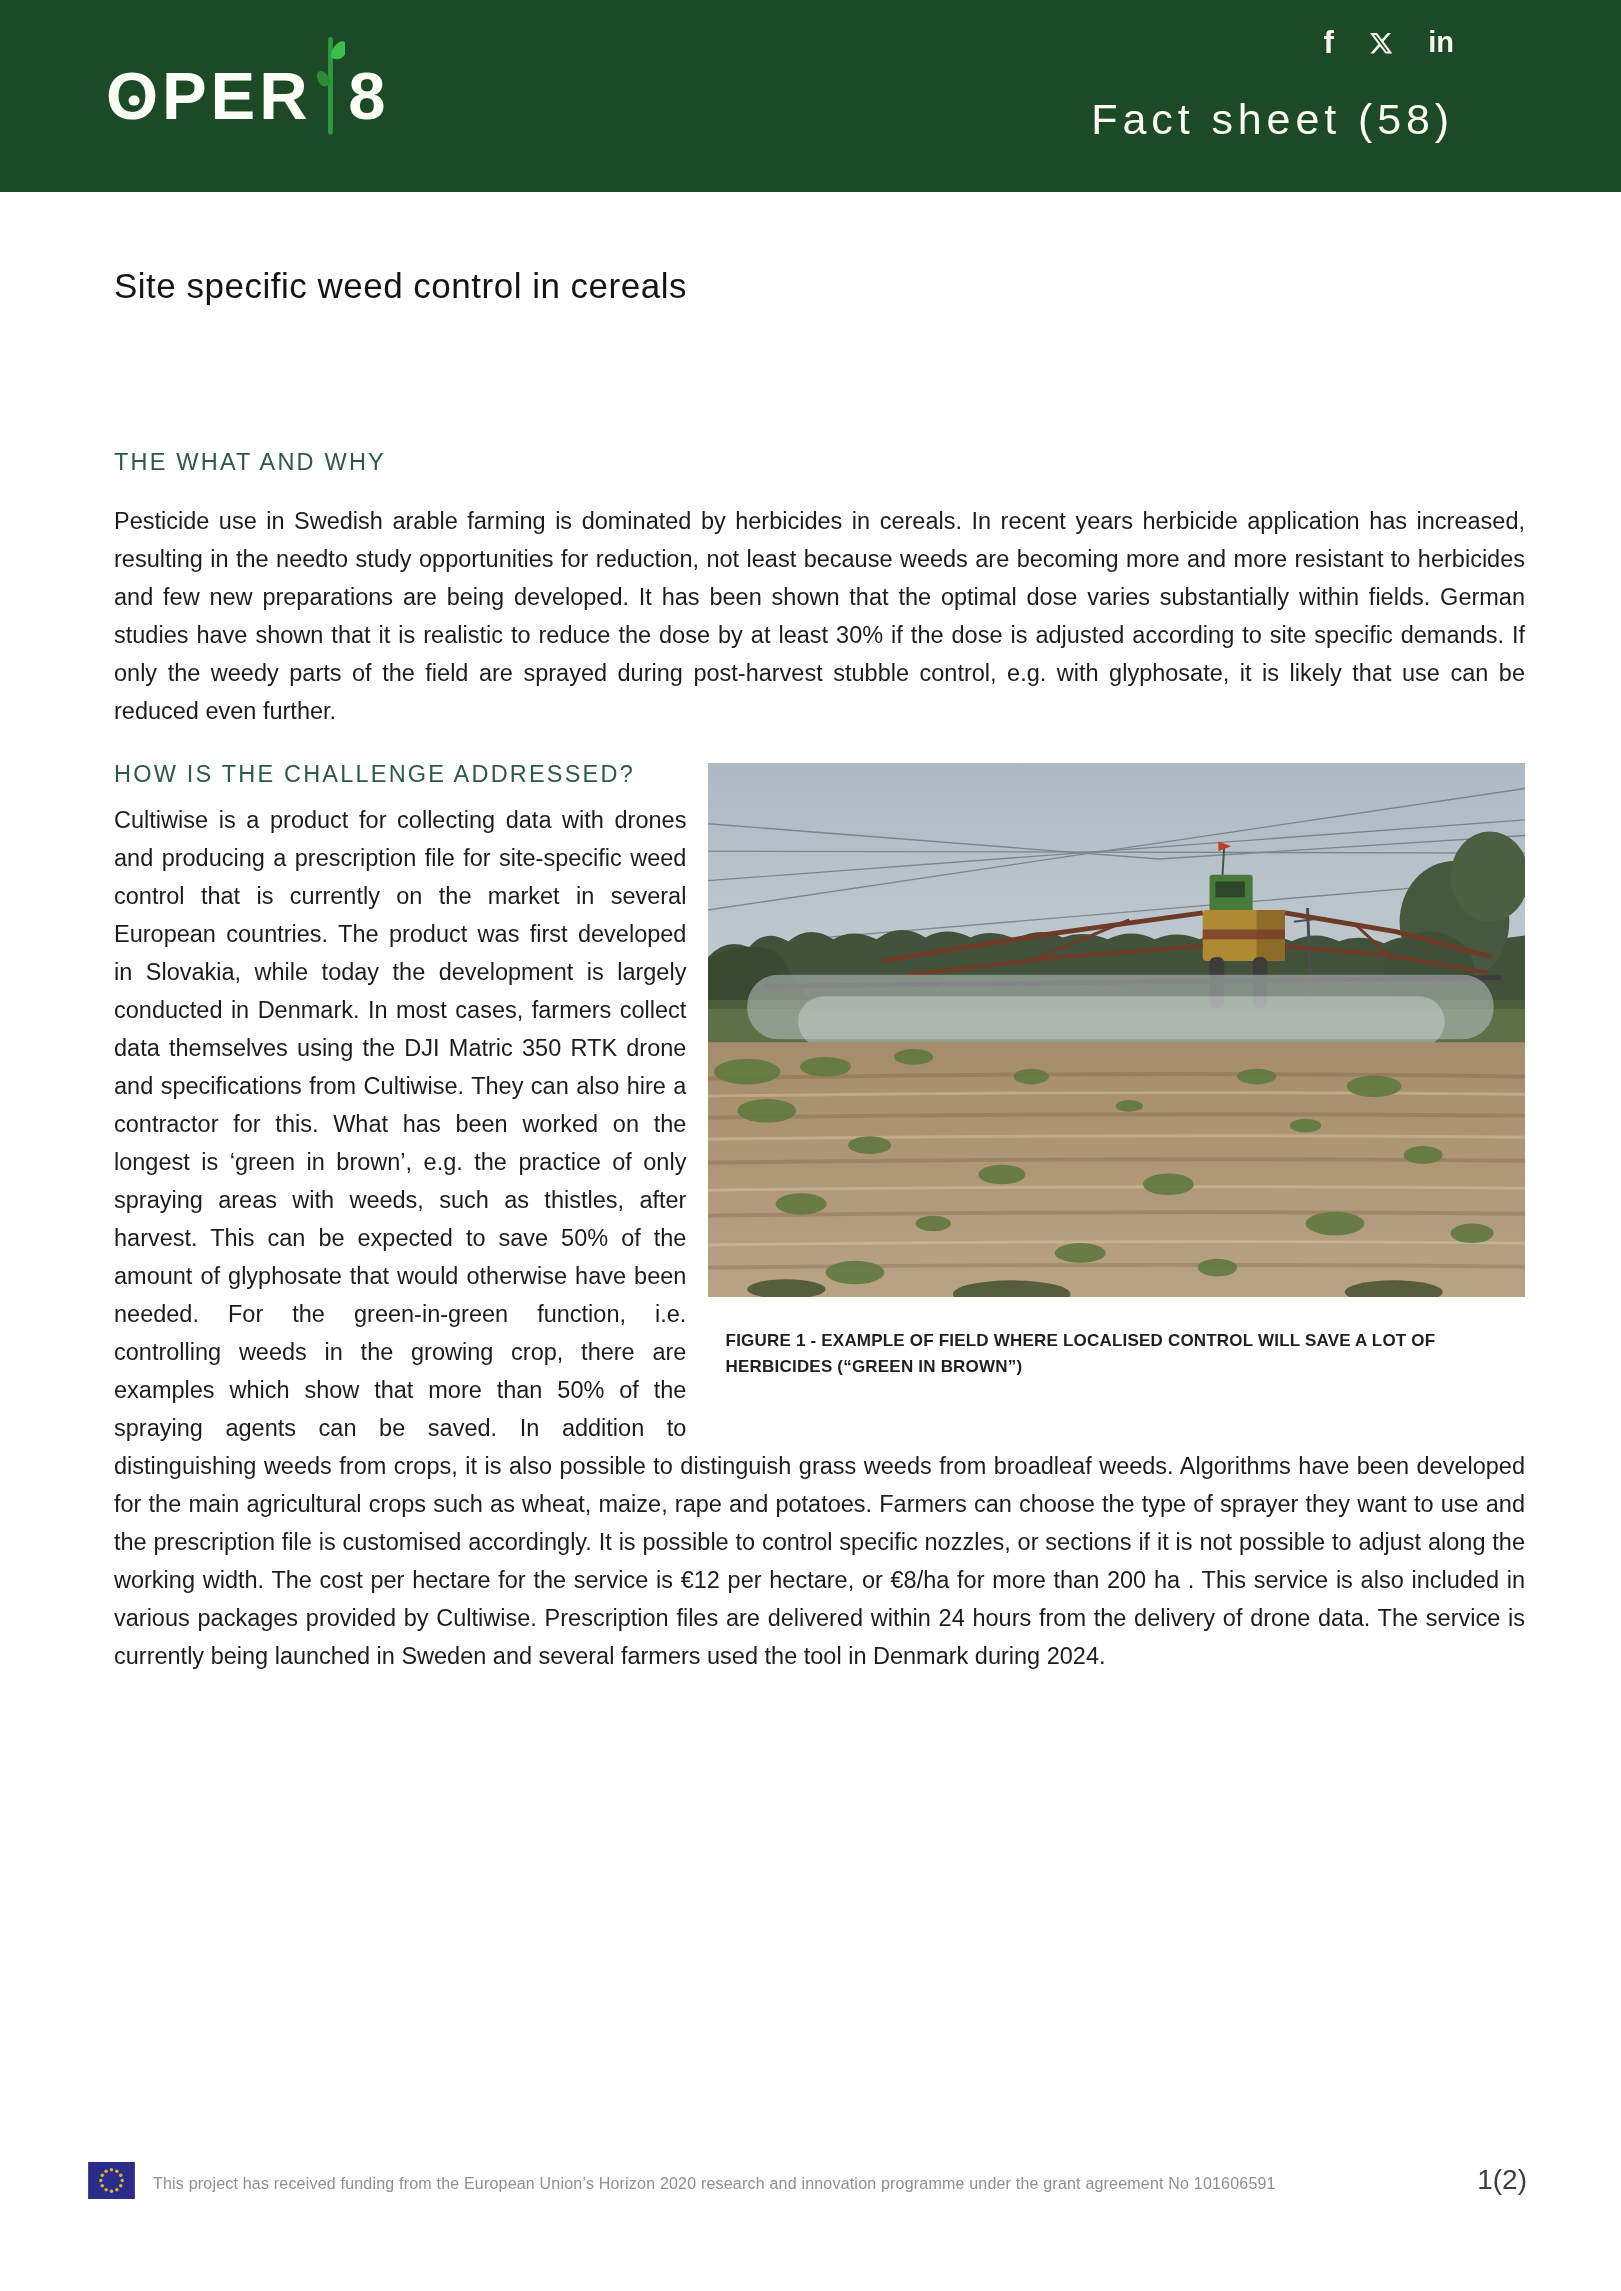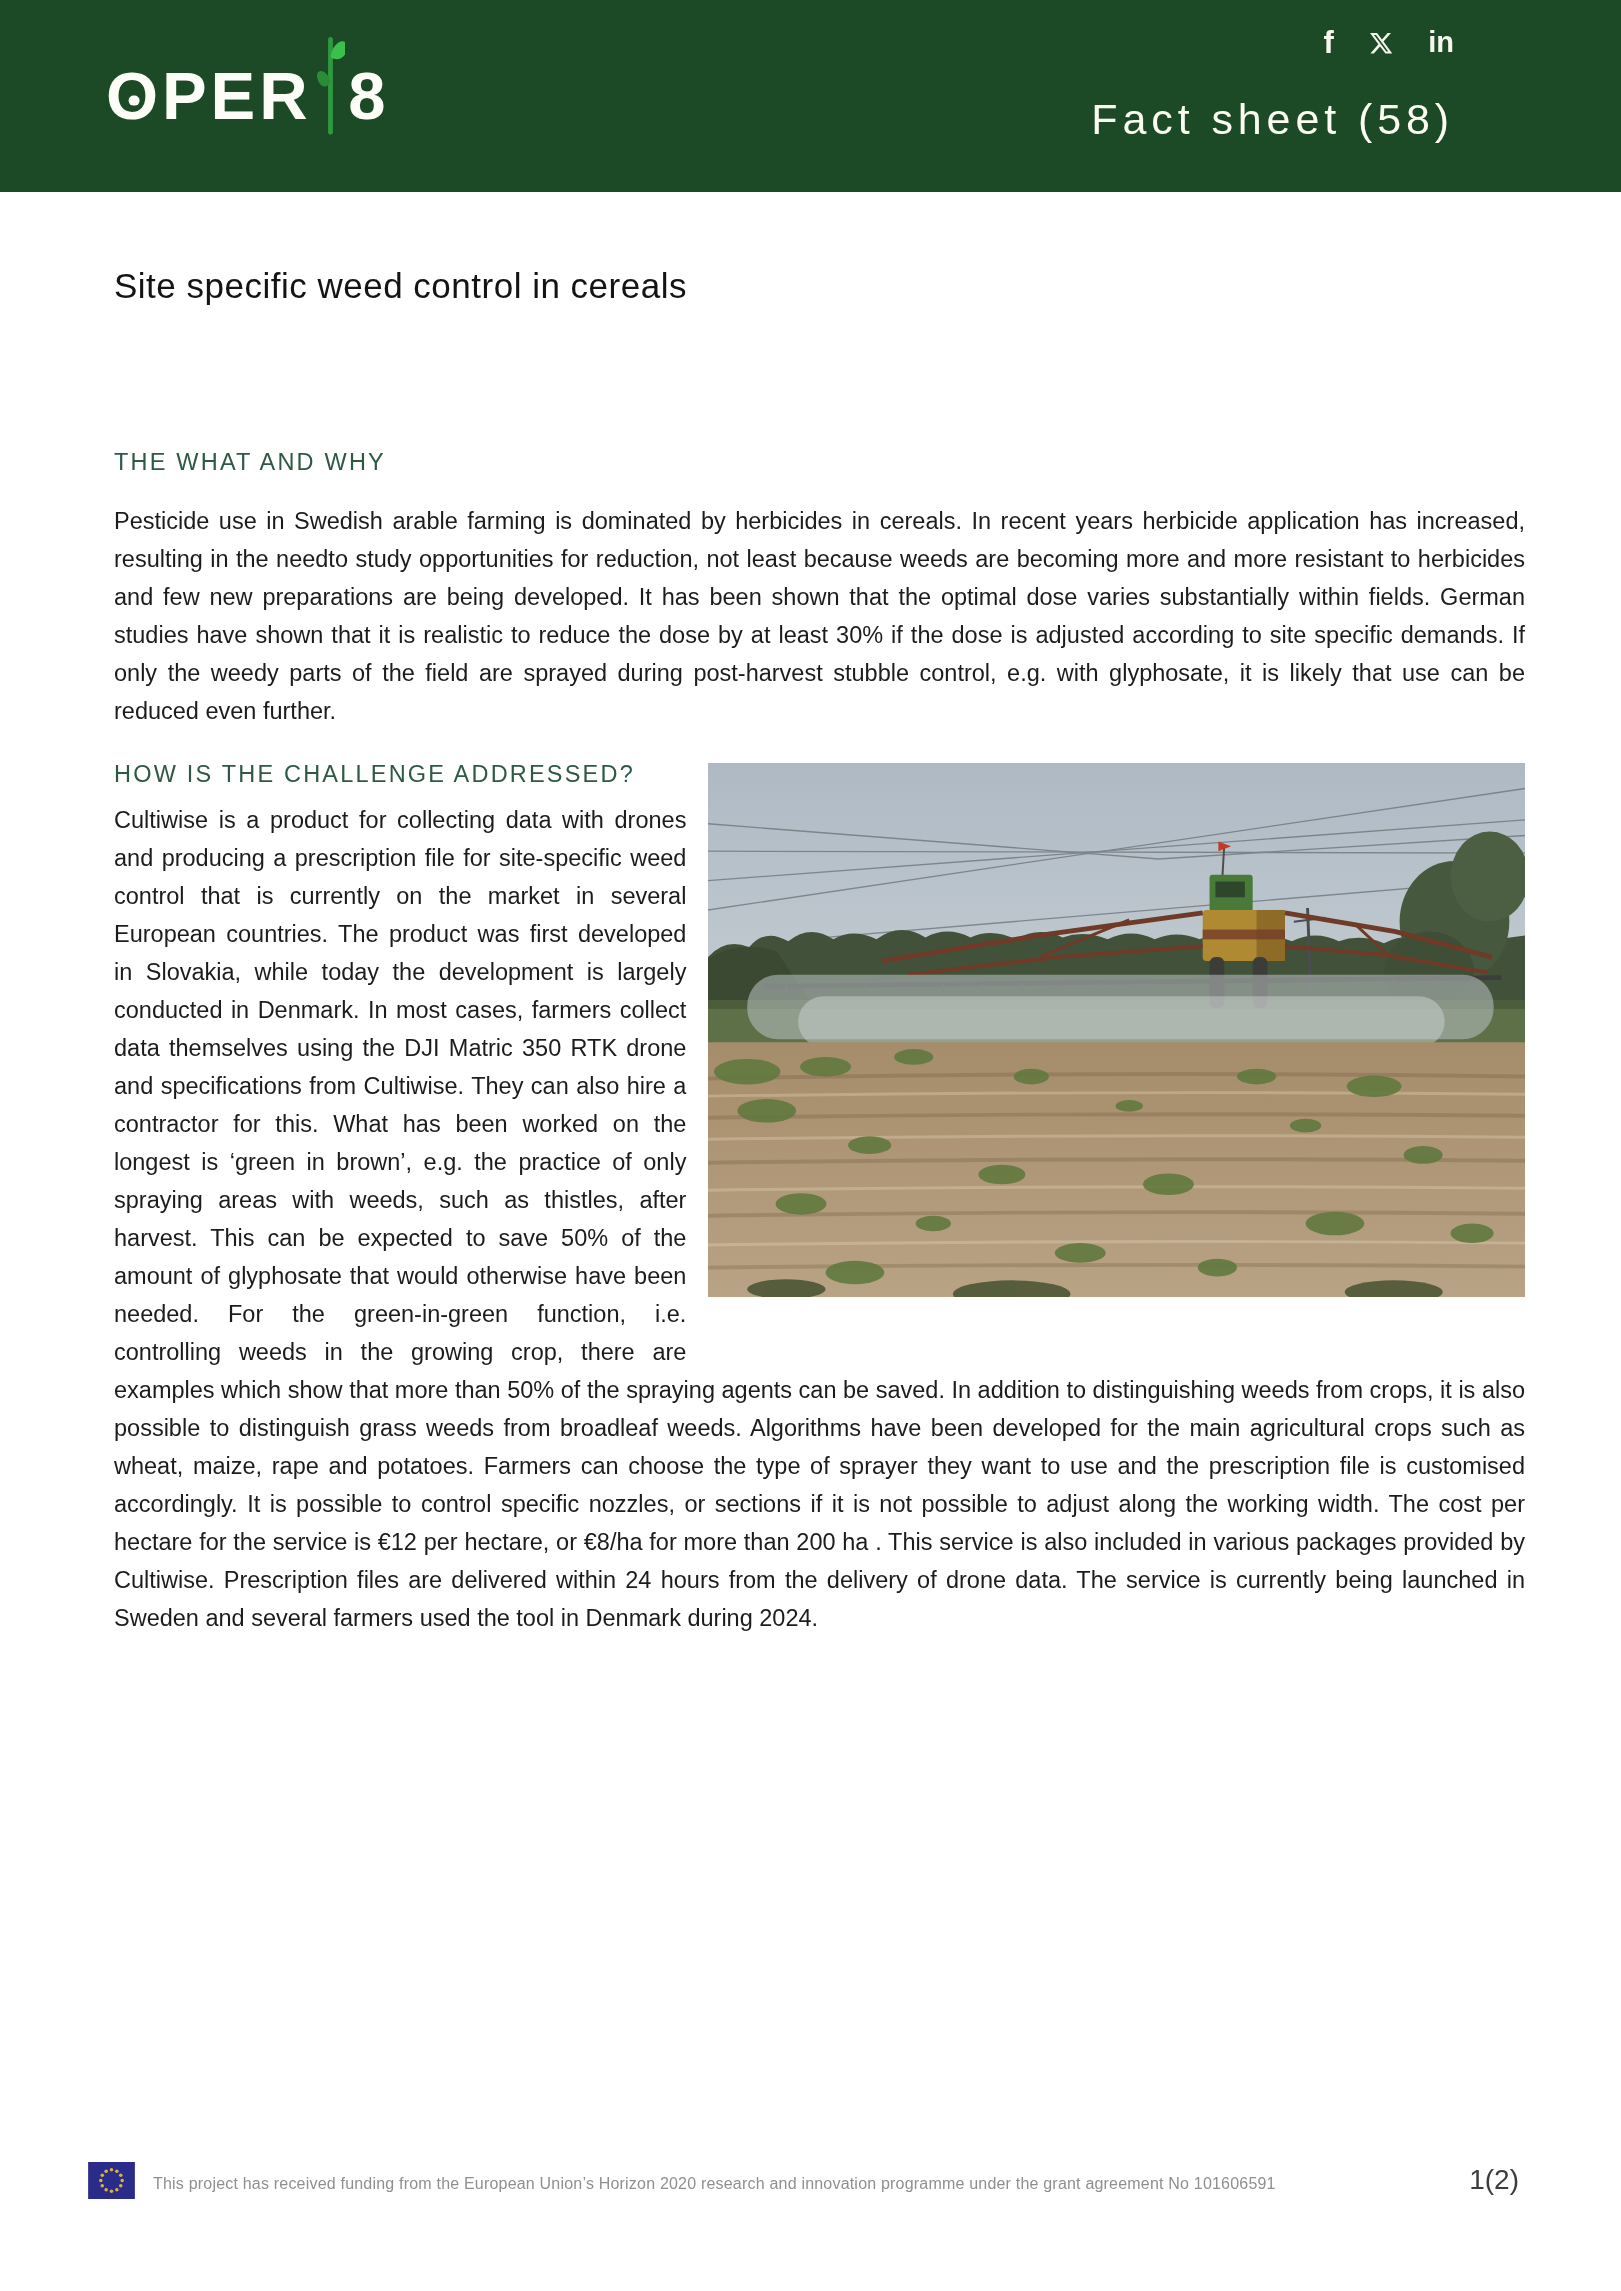--- a/index.html
+++ b/index.html
@@ -60,21 +60,21 @@
 
   
   .footer {
     position:absolute; left:0; top:2156px; width:100%; height:49px;
   }
   .eu-flag { position:absolute; left:88px; top:5.9px; width:47px; height:37px; }
   .funding-text {
     position:absolute; left:153px; top:18.6px; font-size:16px; color:#8f8f8f; letter-spacing:0.2px;
   }
   .page-number {
-    position:absolute; right:102px; top:7.8px; font-size:28px; color:#3c3c3c;
+    position:absolute; right:94px; top:7.8px; font-size:28px; color:#3c3c3c;
   }
 </style>
 </head>
 <body>
 
 <div class="page">
 
   <header class="header">
     <div class="logo">
       <span class="logo-word"><span class="logo-o">O</span><span></span>PER</span>
@@ -222,20 +222,21 @@
                 <ellipse cx="40" cy="315" rx="34" ry="13"></ellipse>
             </g>
 
             <g fill="#3e4c2c" opacity="0.8">
               <ellipse cx="310" cy="542" rx="60" ry="14"></ellipse>
               <ellipse cx="700" cy="540" rx="50" ry="12"></ellipse>
               <ellipse cx="80" cy="537" rx="40" ry="10"></ellipse>
             </g>
           </svg>
         </div>
+        <figcaption class="fig-caption">FIGURE 1 - EXAMPLE OF FIELD WHERE LOCALISED CONTROL WILL SAVE A LOT OF HERBICIDES (“GREEN IN BROWN”)</figcaption>
       </figure>
 
       <h2 class="sec-heading">HOW IS THE CHALLENGE ADDRESSED?</h2>
       <p class="body-par">Cultiwise is a product for collecting data with drones and producing a prescription file for site-specific weed control that is currently on the market in several European countries. The product was first developed in Slovakia, while today the development is largely conducted in Denmark. In most cases, farmers collect data themselves using the DJI Matric 350 RTK drone and specifications from Cultiwise. They can also hire a contractor for this. What has been worked on the longest is ‘green in brown’, e.g. the practice of only spraying areas with weeds, such as thistles, after harvest. This can be expected to save 50% of the amount of glyphosate that would otherwise have been needed. For the green-in-green function, i.e. controlling weeds in the growing crop, there are examples which show that more than 50% of the spraying agents can be saved. In addition to distinguishing weeds from crops, it is also possible to distinguish grass weeds from broadleaf weeds. Algorithms have been developed for the main agricultural crops such as wheat, maize, rape and potatoes. Farmers can choose the type of sprayer they want to use and the prescription file is customised accordingly. It is possible to control specific nozzles, or sections if it is not possible to adjust along the working width. The cost per hectare for the service is €12 per hectare, or €8/ha for more than 200 ha . This service is also included in various packages provided by Cultiwise. Prescription files are delivered within 24 hours from the delivery of drone data. The service is currently being launched in Sweden and several farmers used the tool in Denmark during 2024.</p>
     </section>
   </main>
 
   <footer class="footer">
     <svg class="eu-flag" viewBox="0 0 48 38">
       <rect x="0" y="0" width="48" height="38" fill="#2b2b8a"></rect>

